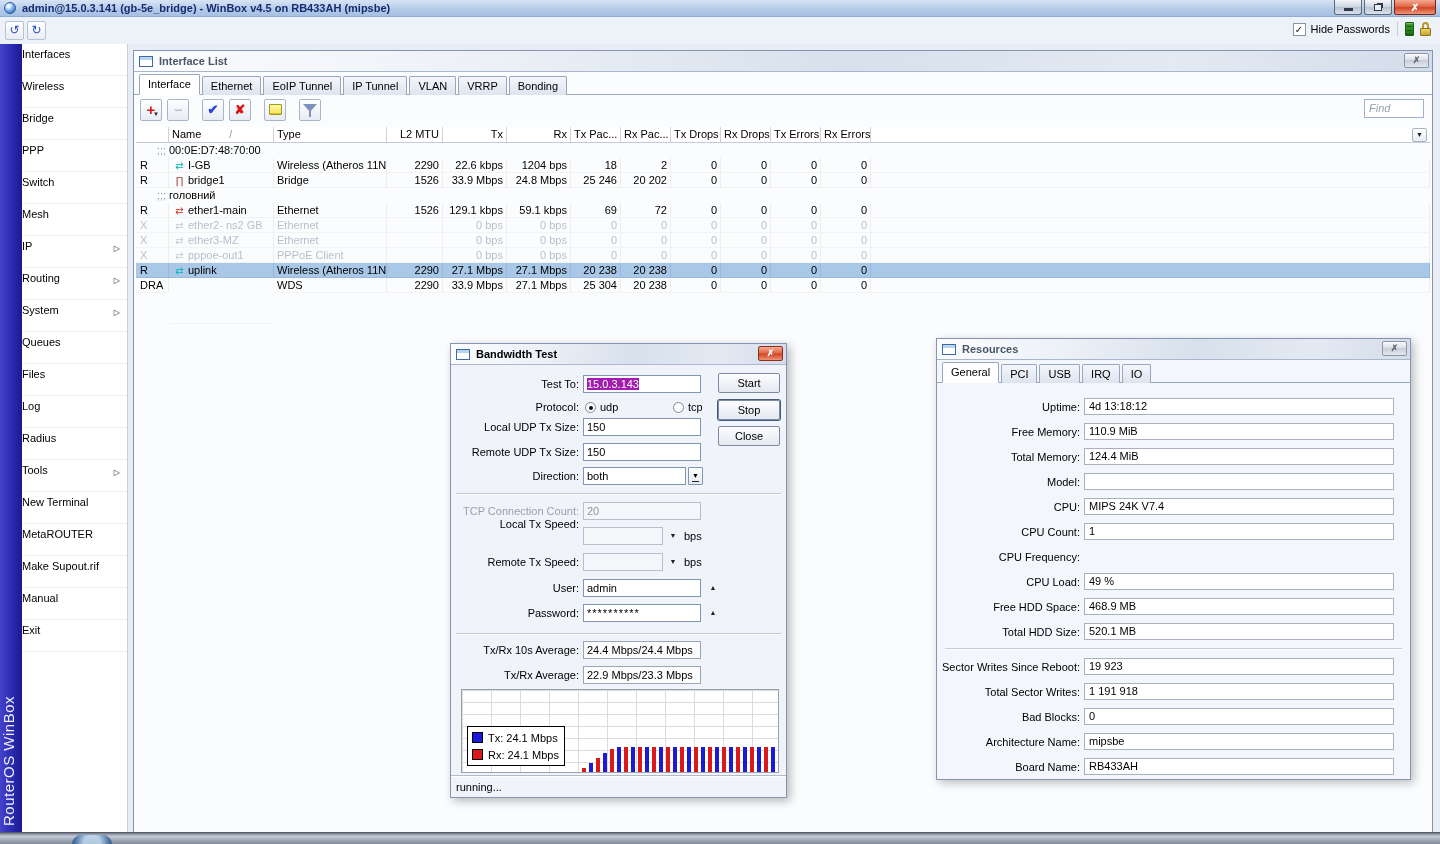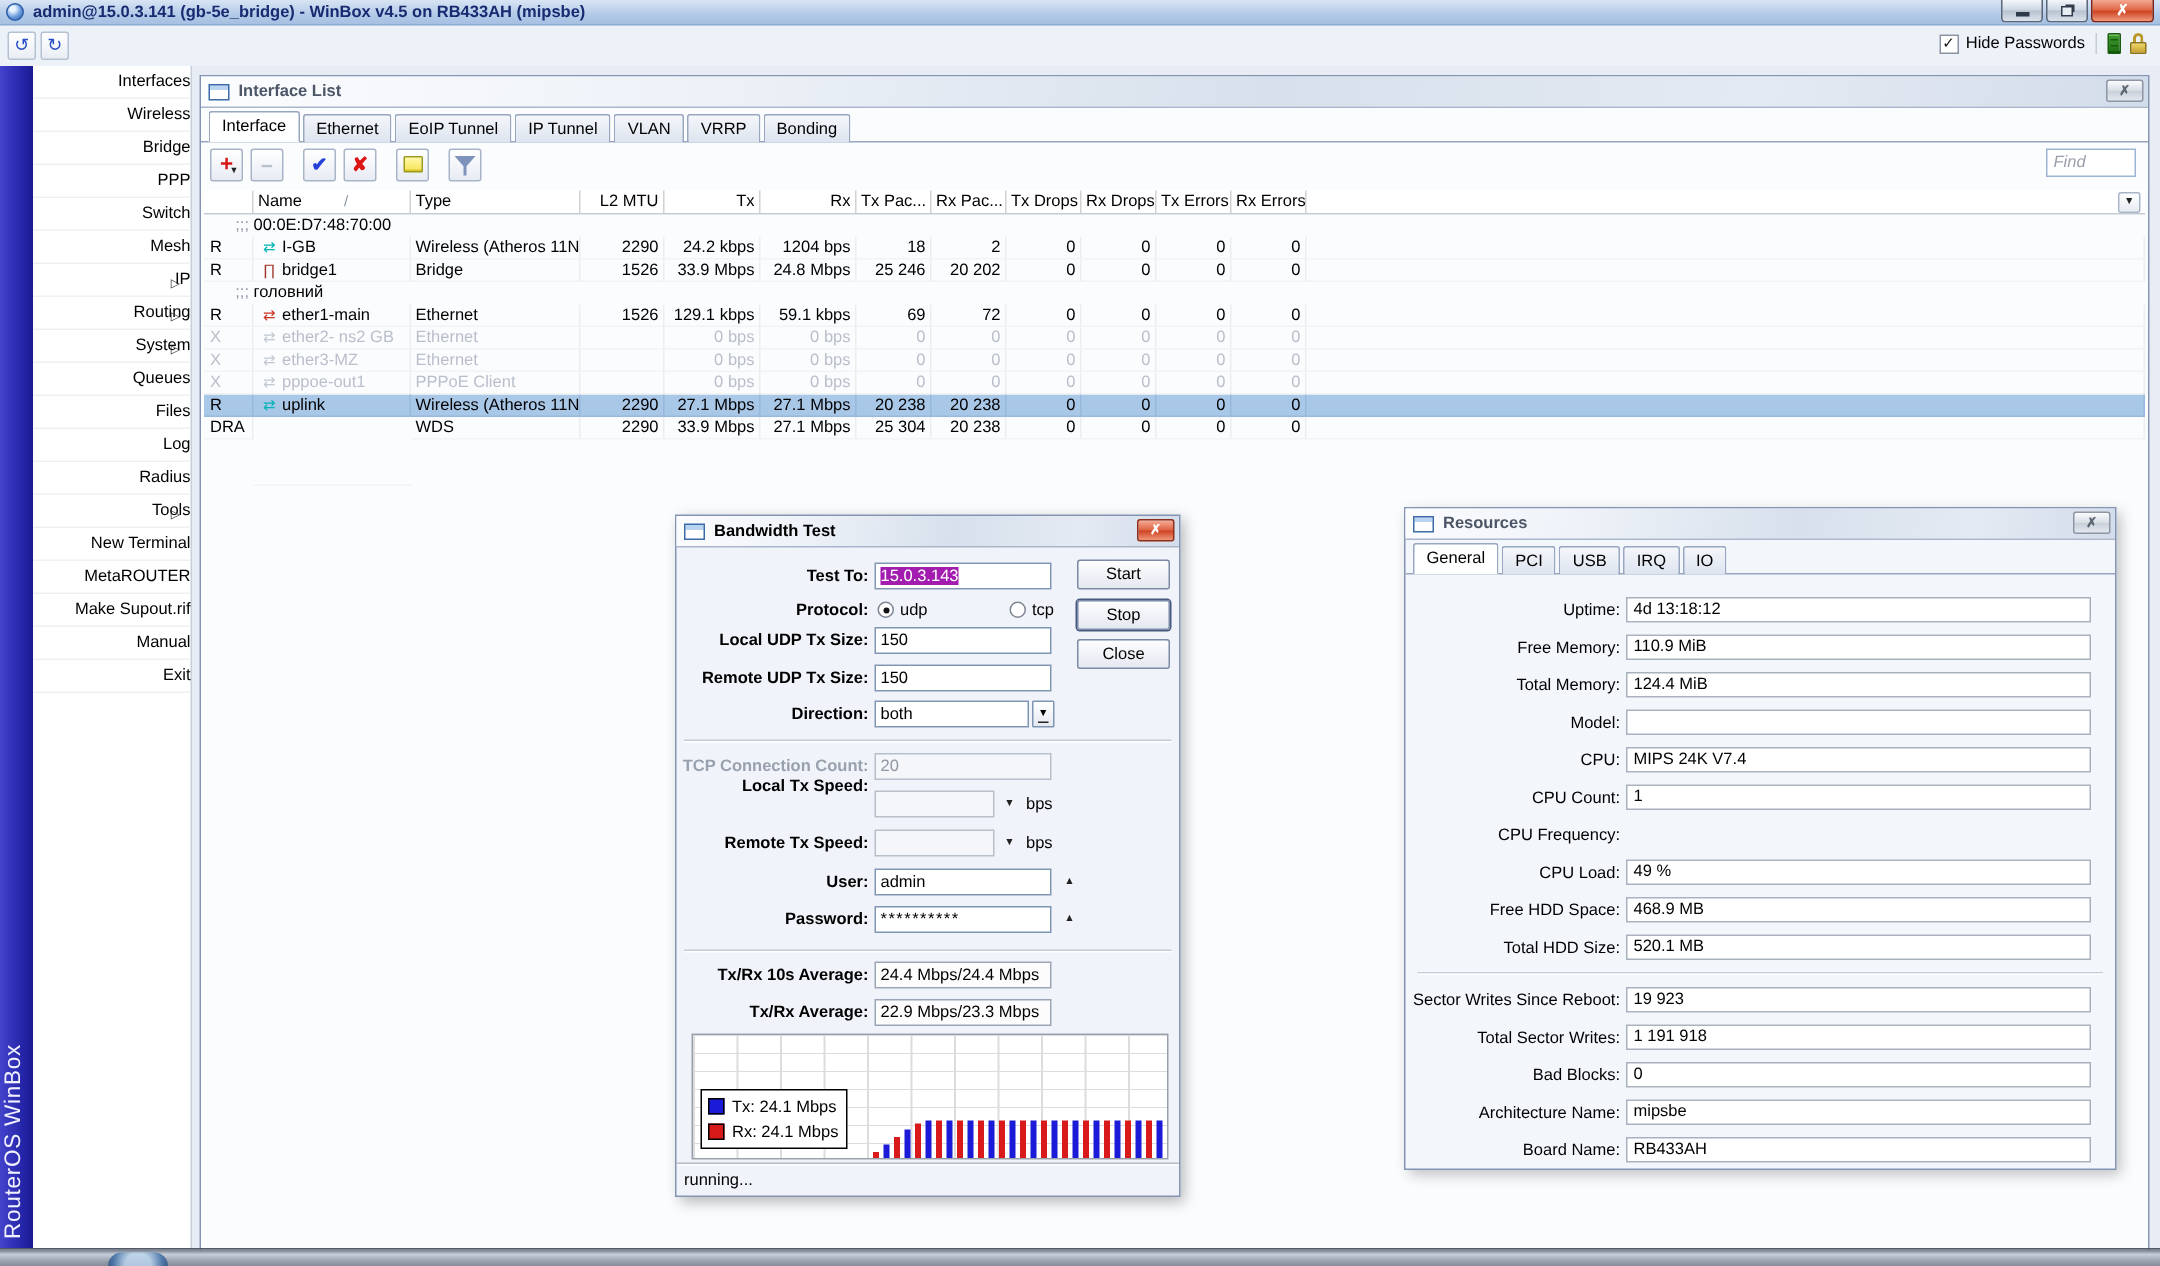--- a/index.html
+++ b/index.html
@@ -36,21 +36,21 @@
   .lock-ic .shackle { position:absolute; top:0; left:3px; width:7px; height:7px; border:2px solid #b99a28; border-bottom:none; border-radius:4px 4px 0 0; }
   .lock-ic .lbody { position:absolute; bottom:0; left:1px; width:11px; height:8px; background:linear-gradient(#eed569,#c7a22f); border:1px solid #8e7316; border-radius:1px; }
 
   
   .brand-strip { position:absolute; left:0; top:44px; width:22px; height:788px;
     background:linear-gradient(90deg,#4343cc,#2424a8 70%,#1b1b90); z-index:10; }
   .brand-text { position:absolute; left:0; bottom:6px; width:22px; color:#f0f0ff; font-size:15px;
     writing-mode:vertical-rl; transform:rotate(180deg); letter-spacing:.5px; white-space:nowrap; }
   .menu { position:absolute; left:22px; top:44px; width:106px; height:788px; background:#fff;
     border-right:1px solid #c9cfda; z-index:10; }
-  .menu-item { position:relative; height:22px; line-height:21px; padding-left:14px; border-bottom:1px solid #eef0f4;text-align:right; }
+  .menu-item { position:relative; height:32px; line-height:21px; border-bottom:1px solid #eef0f4; }
   .menu-item .sub { position:absolute; right:7px; top:2px; font-size:8px; color:#333; }
 
   
   .win { position:absolute; border:1px solid #8494b2; background:#f3f6fb; }
   .win-titlebar { height:21px; border-bottom:1px solid #aab6cc; position:relative;
     display:flex; align-items:center; padding:0 5px;
     background:linear-gradient(100deg,#fbfcfe 0%,#eef2f8 25%,#d7e0ec 55%,#e4eaf3 80%,#d3dcea 100%); }
   .win-ico { width:14px; height:11px; border:1px solid #3a6aa8; background:linear-gradient(#b9d4f0 0 3px,#fff 3px); margin-right:6px; flex:0 0 auto; }
   .win-title { font-weight:bold; color:#4c5666; white-space:nowrap; }
   .win.active .win-title { color:#000; }
@@ -104,21 +104,21 @@
   .crow-prefix { color:#949cac; width:33px; text-align:right; padding-right:3px; flex:0 0 auto; }
   .ic { display:inline-block; width:15px; text-align:center; font-size:10px; margin-right:1px; }
   .ic-wireless { color:#00b4b4; } .ic-ethernet { color:#cc3322; } .ic-bridge { color:#a03326; }
   .ic-pppoe { color:#9aa2ae; } .ic-wds { color:#7d8694; font-size:9px; }
   .row.disabled .ic { color:#c3c9d3; }
   .name-ind { padding-left:13px;margin-top:45px; }
 
   
   #bw { left:450px; top:343px; width:337px; height:455px; box-shadow:3px 3px 9px rgba(0,0,0,.28); z-index:20; background:#f0f3f9; }
   .bw-body { position:relative; height:433px; }
-  .f-label { position:absolute; left:0; width:128px; text-align:right; height:18px; line-height:18px;font-weight:bold; }
+  .f-label { position:absolute; left:0; width:128px; text-align:right; height:18px; line-height:18px; }
   .f-label.dis { color:#99a1ae; }
   .field { position:absolute; left:132px; width:118px; height:18px; border:1px solid #7f96b2; background:#fff; padding:2px 3px; line-height:13px; }
   .field.dis { border-color:#b7bfcb; background:#f4f6f9; color:#8e96a3; }
   .field.ro { border-color:#9aa5b5; background:#fcfcfd; }
   .sel-text { background:#a21caf; color:#fff; }
   .radio { display:inline-block; width:11px; height:11px; border:1px solid #7d8795; border-radius:50%; background:#fff; position:relative; vertical-align:-2px; margin-right:4px; }
   .radio.on:after { content:""; position:absolute; left:3px; top:3px; width:4px; height:4px; border-radius:50%; background:#111; }
   .drop-btn { position:absolute; width:15px; height:18px; border:1px solid #7f96b2; border-radius:1px;
     background:linear-gradient(#fff,#e6eaf2); text-align:center; }
   .drop-btn .dg { display:inline-block; font-size:7px; line-height:10px; border-bottom:1px solid #222; margin-top:3px; }
@@ -268,21 +268,21 @@
       <div class="grid-body" id="ifl-body">
           <div class="row comment">
             <span class="crow-prefix">;;;</span>
             <span>00:0E:D7:48:70:00</span>
           </div>
           <div class="row">
             <span class="gc c-flag">R</span>
             <span class="gc c-name"><span class="ic ic-wireless">⇄</span><span>I-GB</span></span>
             <span class="gc c-type">Wireless (Atheros 11N)</span>
             <span class="gc c-l2mtu">2290</span>
-            <span class="gc c-tx">24.2 kbps</span>
+            <span class="gc c-tx">22.6 kbps</span>
             <span class="gc c-rx">1204 bps</span>
             <span class="gc c-num">18</span>
             <span class="gc c-num">2</span>
             <span class="gc c-num">0</span>
             <span class="gc c-num">0</span>
             <span class="gc c-num">0</span>
             <span class="gc c-num">0</span>
             <span class="gc c-fill"></span>
           </div>
           <div class="row">

